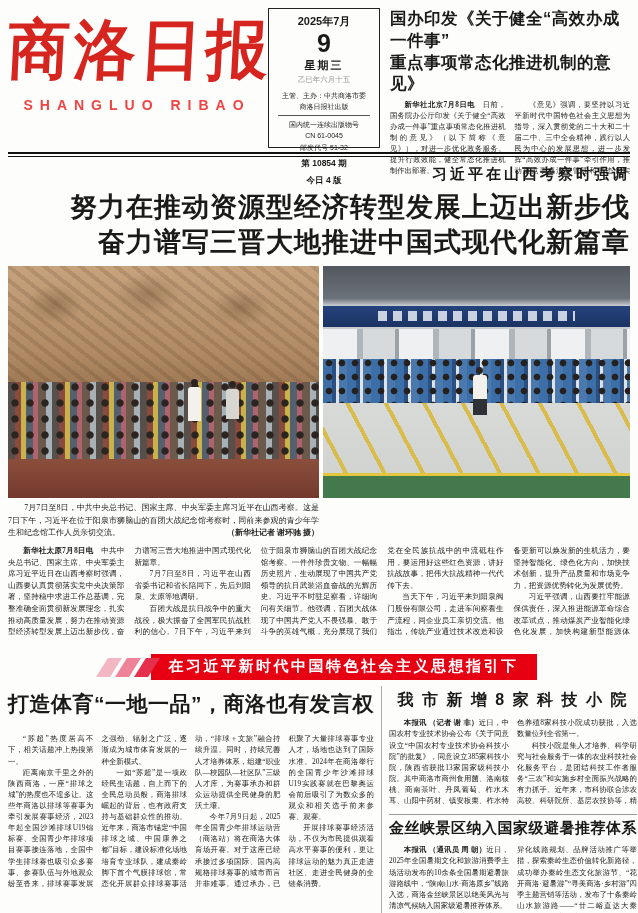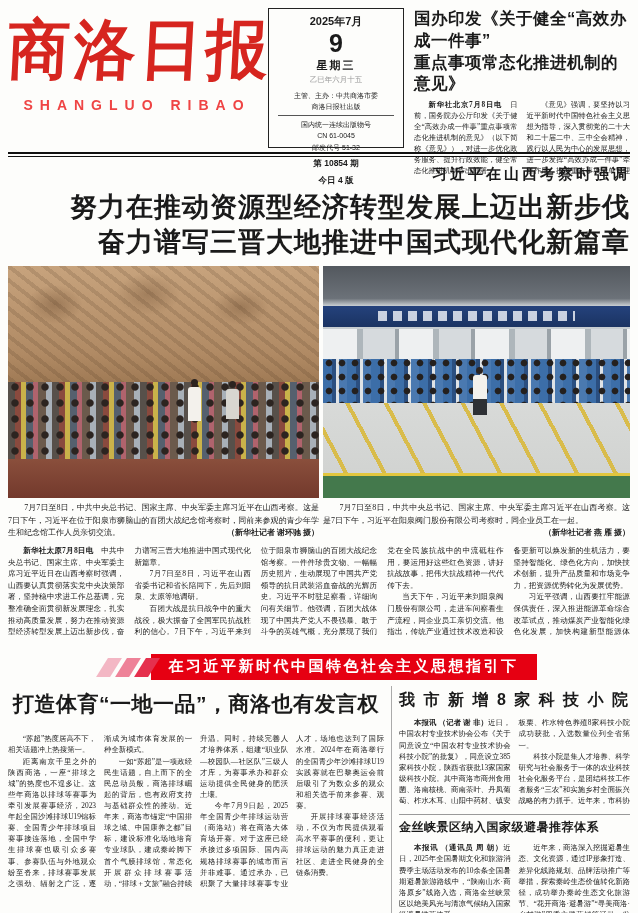--- a/index.html
+++ b/index.html
@@ -11,21 +11,21 @@
   
   .masthead { display:flex; align-items:stretch; height:146px; }
   .brand { width:258px; text-align:center; padding-top:4px; }
   .brand-title { color:#d6251f; font-size:62px; font-weight:900; letter-spacing:4px;
                  font-family:"Liberation Serif",serif; transform:skewX(-3deg) scaleY(1.05);
                  line-height:1.3; white-space:nowrap; }
   .brand-pinyin { color:#ef4444; font-weight:bold; font-size:14px; letter-spacing:7px;
                   margin-top:6px; font-family:"Liberation Sans",sans-serif; }
   .brand-site { color:#111; font-size:9.5px; letter-spacing:1.5px; margin-top:10px;
                 font-family:"Liberation Sans",sans-serif; }
-  .datebox { width:136px; border:1.5px solid #222; margin:2px 8px 4px 2px; padding:5px 3px;
+  .datebox { width:112px; border:1.5px solid #222; margin:2px 8px 4px 2px; padding:5px 3px;
              text-align:center; font-family:"Liberation Sans",sans-serif; flex-shrink:0; }
   .db-ym { font-size:11px; font-weight:bold; }
   .db-day { font-size:25px; font-weight:bold; line-height:1.15; }
   .db-week { font-size:11px; font-weight:bold; letter-spacing:2px; }
   .db-lunar { font-size:7.5px; color:#999; margin:2px 0 5px; }
   .db-small { font-size:7px; line-height:1.6; }
   .db-issue { font-size:8.5px; font-weight:bold; line-height:1.7; margin-top:3px; }
   .db-sep { border-top:1px solid #555; margin:3px 6px; }
 
   
@@ -115,21 +115,21 @@
                  text-align:center; letter-spacing:0.5px; margin:4px 0 15px; white-space:nowrap; }
   .sports-body { columns:4; column-gap:8px; font-size:7.4px; line-height:1.5; text-align:justify;
                  height:188px; overflow:hidden; }
   .sports-body p { text-indent:2em; }
   .tech-head { font-family:"Liberation Sans",sans-serif; font-weight:900; font-size:16px;
                letter-spacing:2px; text-align:center; margin:4px 0 6px; white-space:nowrap; }
   .tech-body { columns:2; column-gap:8px; font-size:7.4px; line-height:1.5; text-align:justify;
                height:92px; overflow:hidden; }
   .tech-body p, .scenic-body p { text-indent:2em; }
   .sec-rule { border-top:1px solid #999; margin:5px 0 4px; }
-  .scenic-head { font-family:"Liberation Sans",sans-serif; font-weight:900; font-size:12px;
+  .scenic-head { font-family:"Liberation Sans",sans-serif; font-weight:900; font-size:15px;
                  text-align:left; letter-spacing:0.5px; margin:3px 0 6px; white-space:nowrap; }
   .scenic-body { columns:2; column-gap:8px; font-size:7.4px; line-height:1.5; text-align:justify;
                  height:96px; overflow:hidden; }
   b.dl { font-weight:bold; }
 </style>
 </head>
 <body>
 
 <div class="page">
 
@@ -184,21 +184,20 @@
       <div class="ph-machinery"></div>
       <div class="ph-crowd-r"></div>
       <div class="ph-floor-r"></div>
       <div class="ph-green-r"></div>
       <div class="figure fig-xi-r"></div>
     </div>
   </div>
 
   <div class="photos">
     <p class="caption cap-l">　　<span>7月7日至8日，中共中央总书记、国家主席、中央军委主席习近平在山西考察。这是7日下午，习近平在位于阳泉市狮脑山的百团大战纪念馆考察时，同前来参观的青少年学生和纪念馆工作人员亲切交流。</span><span class="credit">（新华社记者 谢环驰 摄）</span></p>
-    <p class="caption cap-r">　　<span>7月7日至8日，中共中央总书记、国家主席、中央军委主席习近平在山西考察。这是7日下午，习近平在阳泉阀门股份有限公司考察时，同企业员工在一起。</span><span class="credit">（新华社记者 燕 雁 摄）</span></p>
   </div>
 
   <div class="lead-body">
     <p><b class="dl">新华社太原7月8日电</b>　<span>中共中央总书记、国家主席、中央军委主席习近平近日在山西考察时强调，山西要认真贯彻落实党中央决策部署，坚持稳中求进工作总基调，完整准确全面贯彻新发展理念，扎实推动高质量发展，努力在推动资源型经济转型发展上迈出新步伐，奋力谱写三晋大地推进中国式现代化新篇章。</span></p>
     <p>7月7日至8日，习近平在山西省委书记和省长陪同下，先后到阳泉、太原等地调研。</p>
     <p>百团大战是抗日战争中的重大战役，极大振奋了全国军民抗战胜利的信心。7日下午，习近平来到位于阳泉市狮脑山的百团大战纪念馆考察。一件件珍贵文物、一幅幅历史照片，生动展现了中国共产党领导的抗日武装浴血奋战的光辉历史。习近平不时驻足察看，详细询问有关细节。他强调，百团大战体现了中国共产党人不畏强暴、敢于斗争的英雄气概，充分展现了我们党在全民族抗战中的中流砥柱作用，要运用好这些红色资源，讲好抗战故事，把伟大抗战精神一代代传下去。</p>
     <p>当天下午，习近平来到阳泉阀门股份有限公司，走进车间察看生产流程，同企业员工亲切交流。他指出，传统产业通过技术改造和设备更新可以焕发新的生机活力，要坚持智能化、绿色化方向，加快技术创新，提升产品质量和市场竞争力，把资源优势转化为发展优势。</p>
     <p>习近平强调，山西要扛牢能源保供责任，深入推进能源革命综合改革试点，推动煤炭产业智能化绿色化发展，加快构建新型能源体系。要统筹发展和安全，压实安全生产责任，抓好防汛救灾各项工作，切实保障人民群众生命财产安全。</p>
 
   </div>

